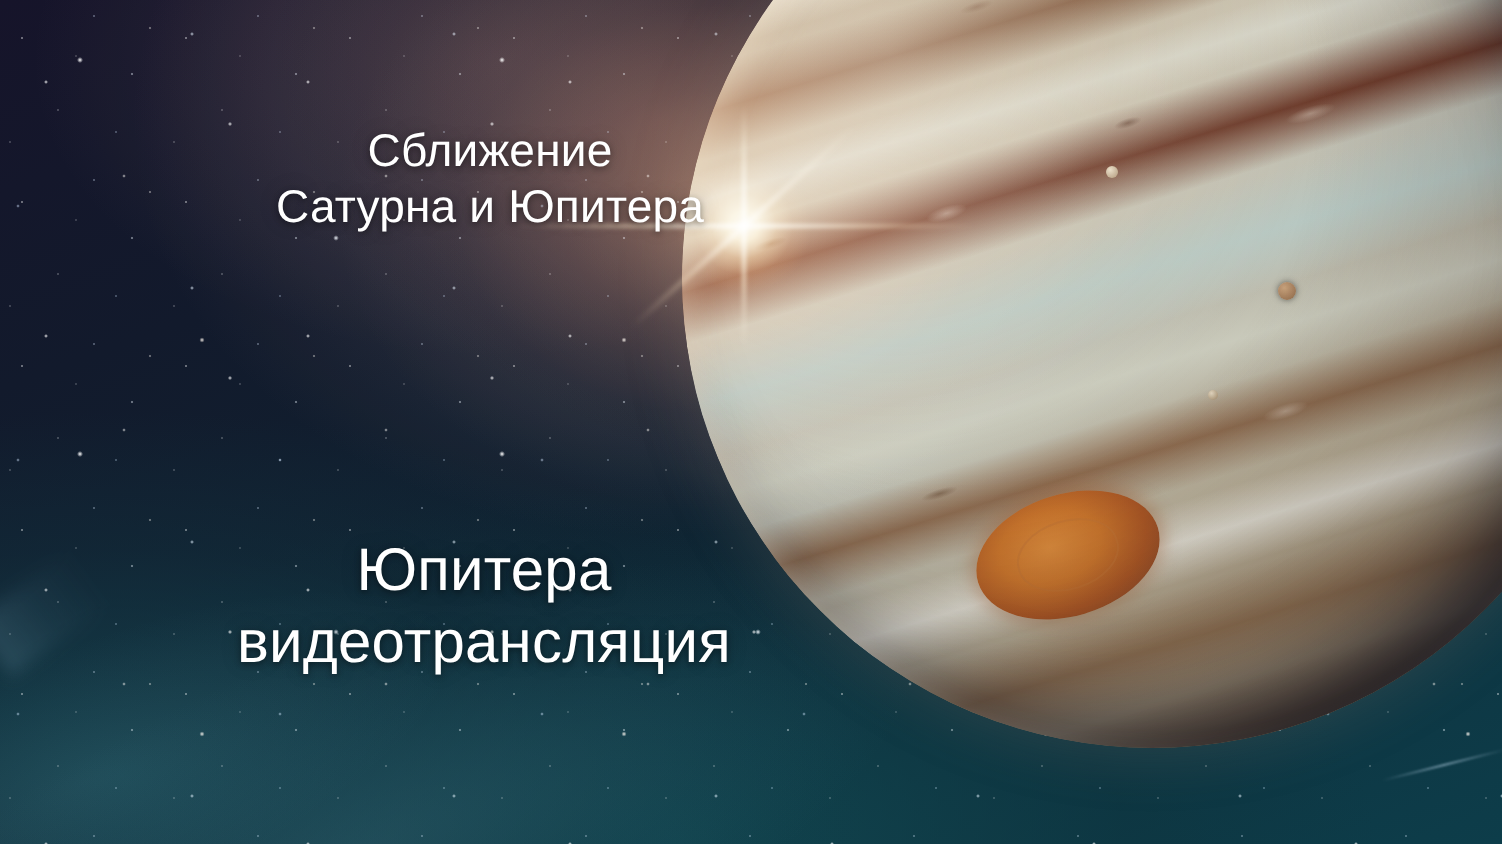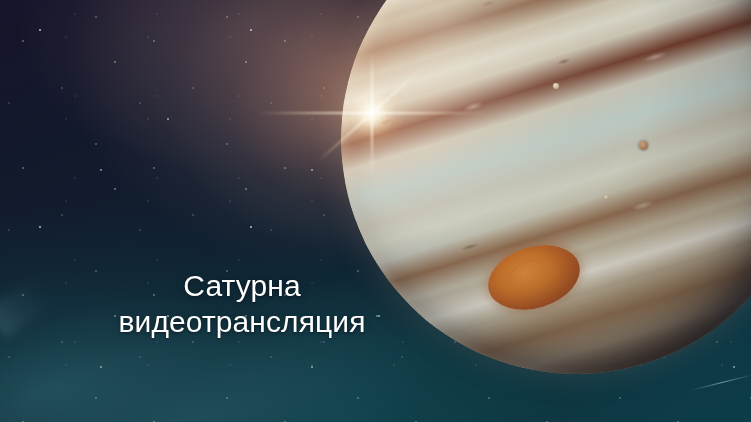--- a/index.html
+++ b/index.html
@@ -246,17 +246,19 @@
 
     <div id="limb-shade"></div>
     <div id="limb-rim"></div>
   </div>
 
   <div class="layer" id="sunglow"></div>
   <div id="flare-h"></div>
   <div id="flare-v"></div>
   <div id="flare-d"></div>
 
-
-  <div class="caption" id="caption-bottom">Сатурна
+  <div class="caption" id="caption-top">Сближение
+Сатурна и Юпитера</div>
+
+  <div class="caption" id="caption-bottom">Юпитера
 видеотрансляция</div>
 
 </div>
 
 </body></html>

